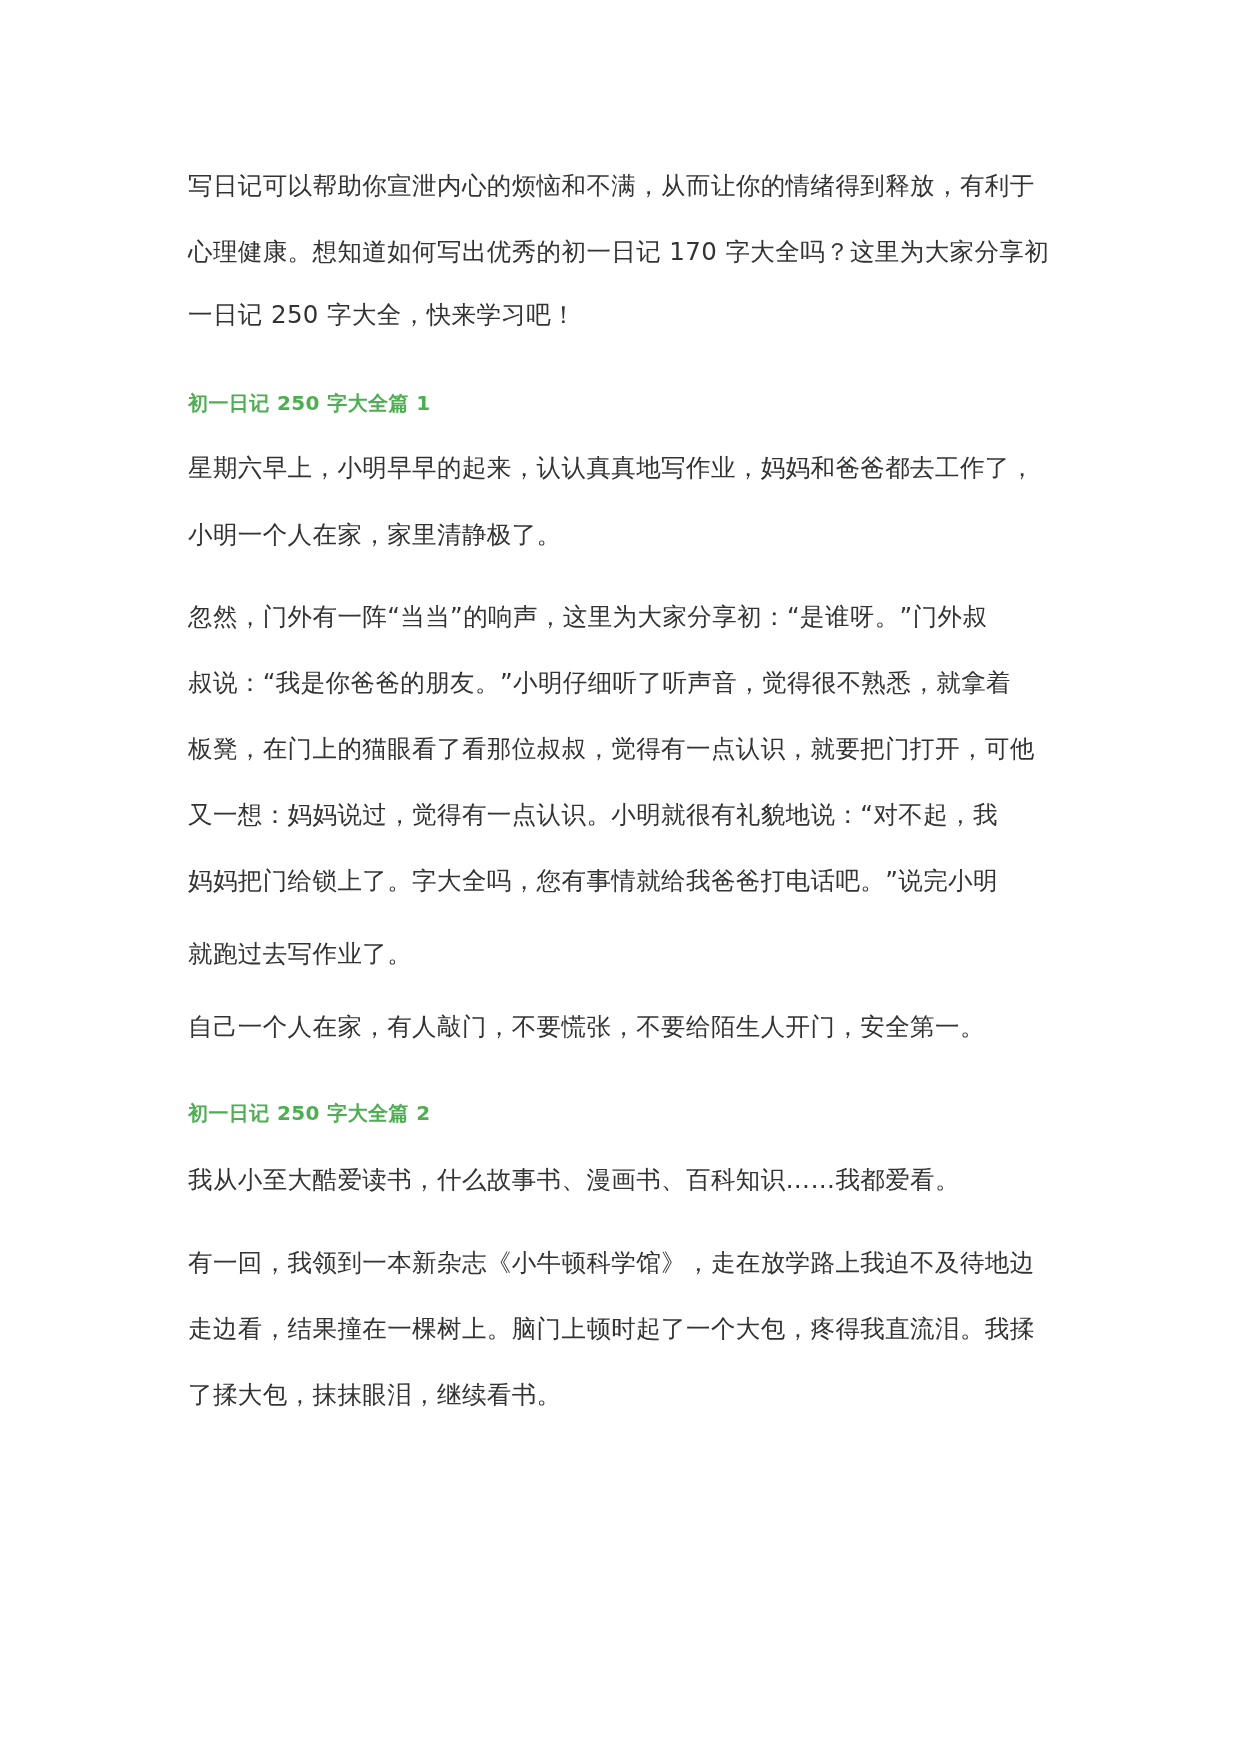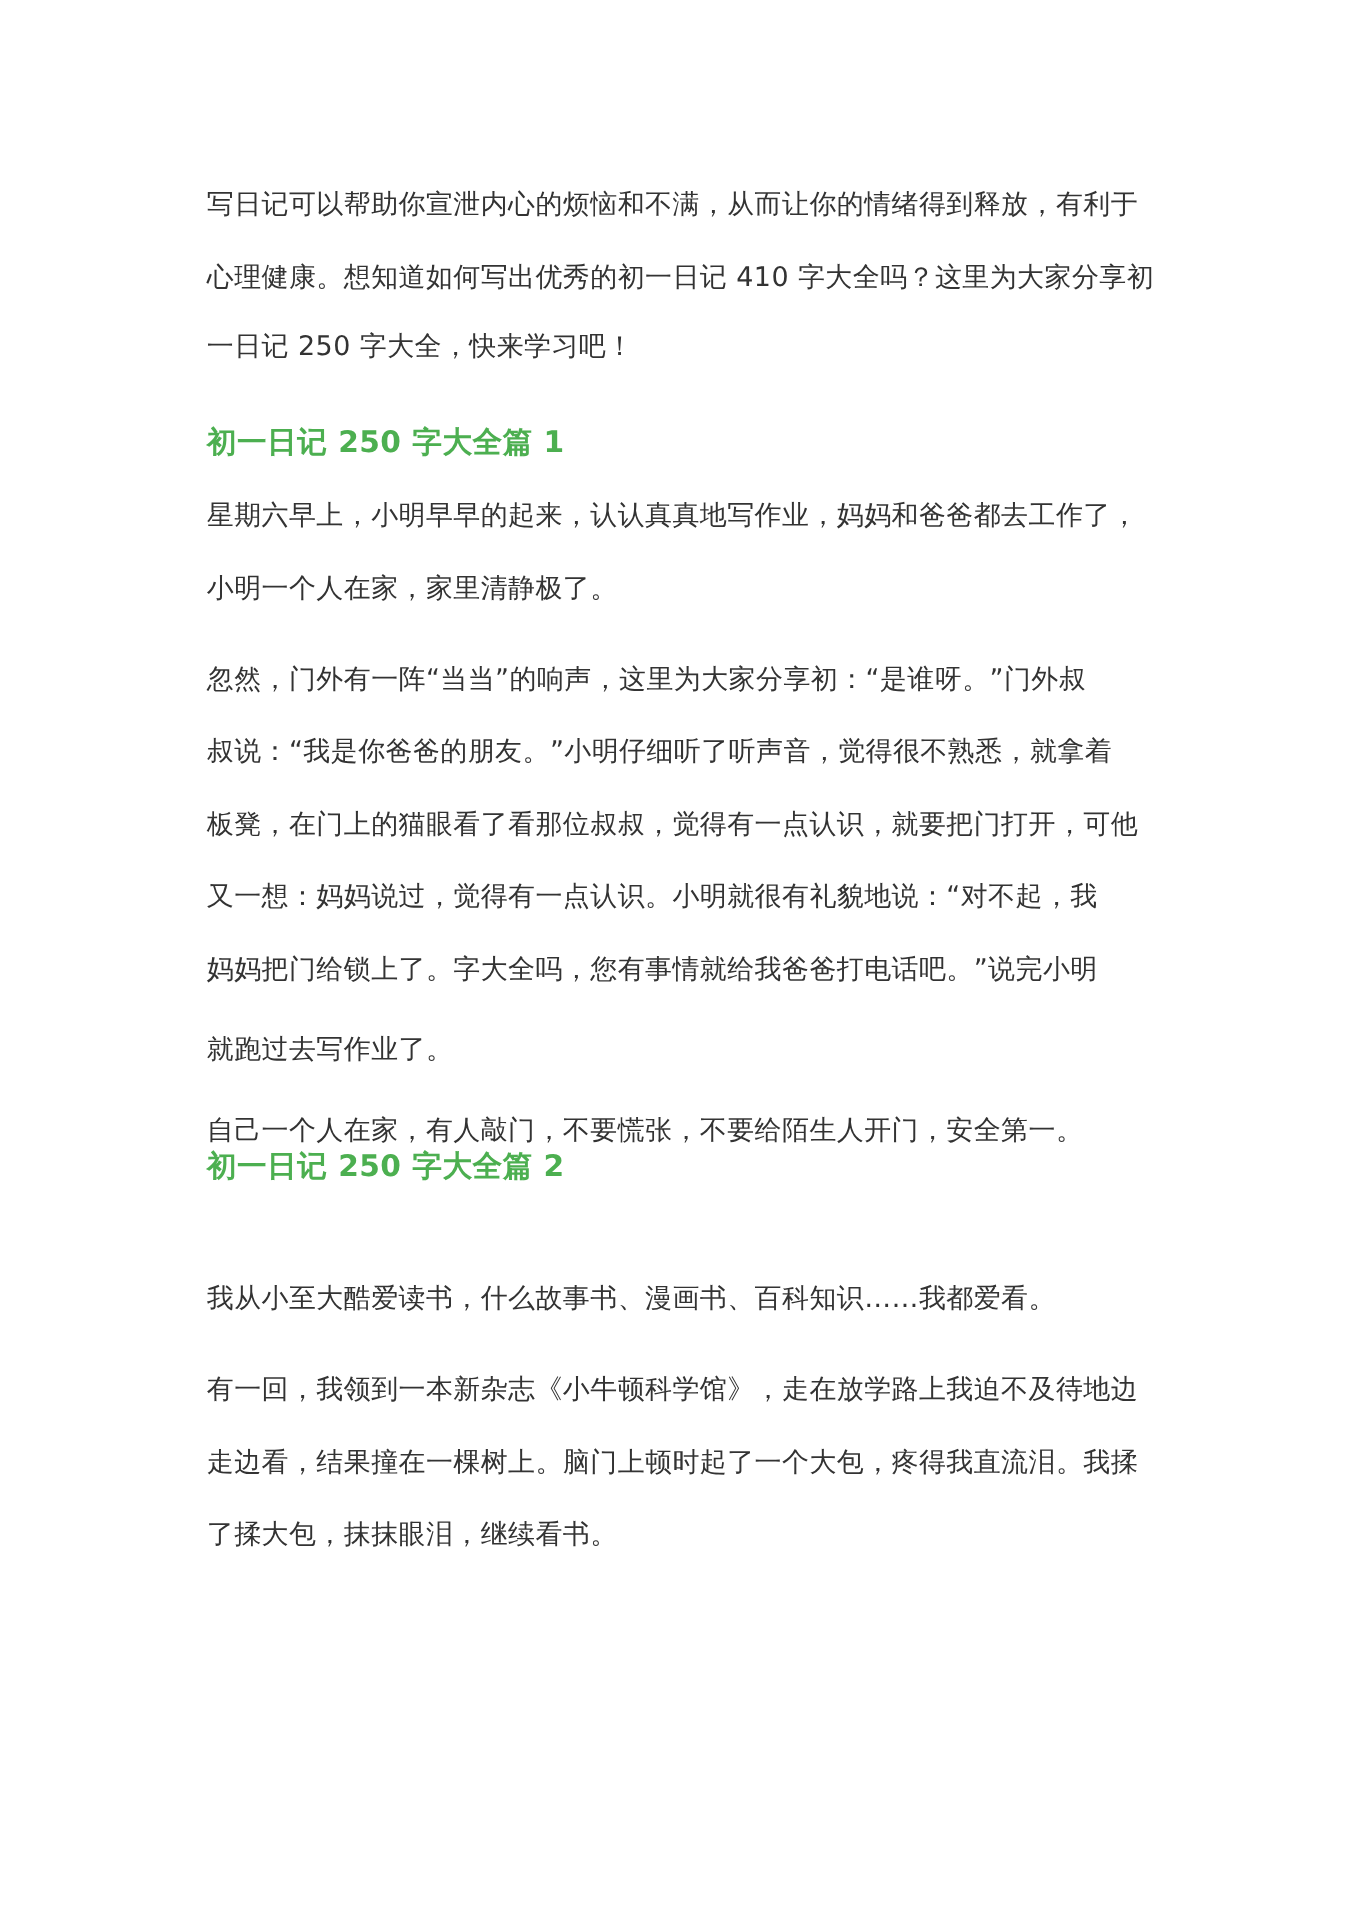--- a/index.html
+++ b/index.html
@@ -13,31 +13,31 @@
       font-family: "DejaVu Sans", "Liberation Sans", sans-serif;
       font-size: 24.5px;
       color: #333333;
       white-space: nowrap;
       letter-spacing: 0.4px;
       text-align: center;
     }
     .heading {
       color: #4caf50;
       font-weight: bold;
-      font-size: 27px;
+      font-size: 20px;
     }
   </style>
 </head>
 <body>
 
 <div class="page">
 
   <div>
     <div class="line" style="top:166px">写日记可以帮助你宣泄内心的烦恼和不满，从而让你的情绪得到释放，有利于</div>
-    <div class="line" style="top:232px">心理健康。想知道如何写出优秀的初一日记 410 字大全吗？这里为大家分享初</div>
+    <div class="line" style="top:232px">心理健康。想知道如何写出优秀的初一日记 170 字大全吗？这里为大家分享初</div>
     <div class="line" style="top:295px">一日记 250 字大全，快来学习吧！</div>
   </div>
 
   <div>
     <div class="line heading" style="top:383px">初一日记 250 字大全篇 1</div>
 
     <div>
       <div class="line" style="top:448px">星期六早上，小明早早的起来，认认真真地写作业，妈妈和爸爸都去工作了，</div>
       <div class="line" style="top:515px">小明一个人在家，家里清静极了。</div>
     </div>
@@ -50,21 +50,21 @@
       <div class="line" style="top:861px">妈妈把门给锁上了。字大全吗，您有事情就给我爸爸打电话吧。”说完小明</div>
       <div class="line" style="top:934px">就跑过去写作业了。</div>
     </div>
 
     <div>
       <div class="line" style="top:1007px">自己一个人在家，有人敲门，不要慌张，不要给陌生人开门，安全第一。</div>
     </div>
   </div>
 
   <div>
-    <div class="line heading" style="top:1041px">初一日记 250 字大全篇 2</div>
+    <div class="line heading" style="top:1093px">初一日记 250 字大全篇 2</div>
 
     <div>
       <div class="line" style="top:1160px">我从小至大酷爱读书，什么故事书、漫画书、百科知识……我都爱看。</div>
     </div>
 
     <div>
       <div class="line" style="top:1243px">有一回，我领到一本新杂志《小牛顿科学馆》，走在放学路上我迫不及待地边</div>
       <div class="line" style="top:1309px">走边看，结果撞在一棵树上。脑门上顿时起了一个大包，疼得我直流泪。我揉</div>
       <div class="line" style="top:1375px">了揉大包，抹抹眼泪，继续看书。</div>
     </div>

